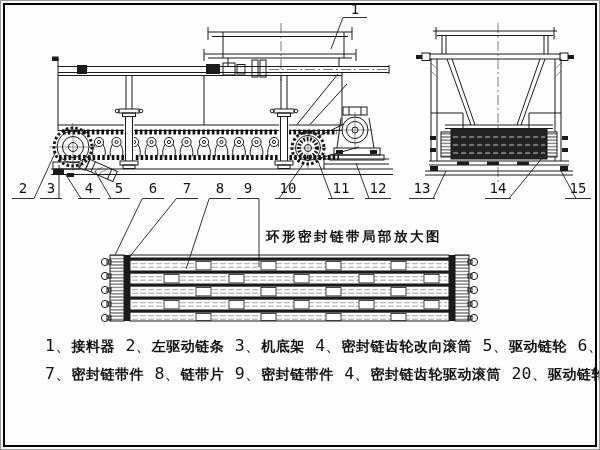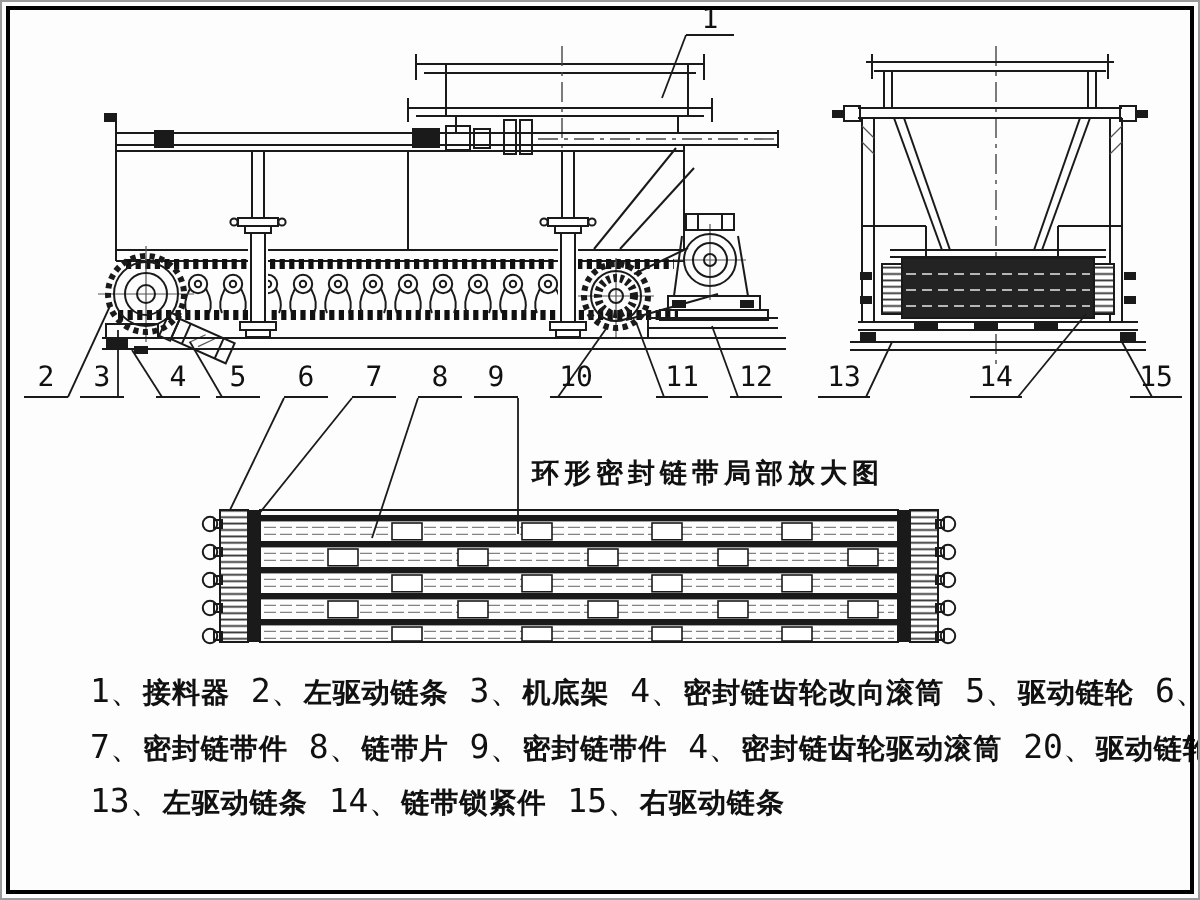--- a/index.html
+++ b/index.html
@@ -400,21 +400,16 @@
     <span class="li"><span class="lnum">6、</span><span class="llab">链带销轴</span></span>
   </div>
   <div class="legend-line">
     <span class="li"><span class="lnum">7、</span><span class="llab">密封链带件</span></span>
     <span class="li"><span class="lnum">8、</span><span class="llab">链带片</span></span>
     <span class="li"><span class="lnum">9、</span><span class="llab">密封链带件</span></span>
     <span class="li"><span class="lnum">4、</span><span class="llab">密封链齿轮驱动滚筒</span></span>
     <span class="li"><span class="lnum">20、</span><span class="llab">驱动链轮</span></span>
     <span class="li"><span class="lnum">12、</span></span>
   </div>
-  <div class="legend-line">
-    <span class="li"><span class="lnum">13、</span><span class="llab">左驱动链条</span></span>
-    <span class="li"><span class="lnum">14、</span><span class="llab">链带锁紧件</span></span>
-    <span class="li"><span class="lnum">15、</span><span class="llab">右驱动链条</span></span>
-  </div>
 </div>
 
 <div class="frame"></div>
 </div>
 
 </body></html>

